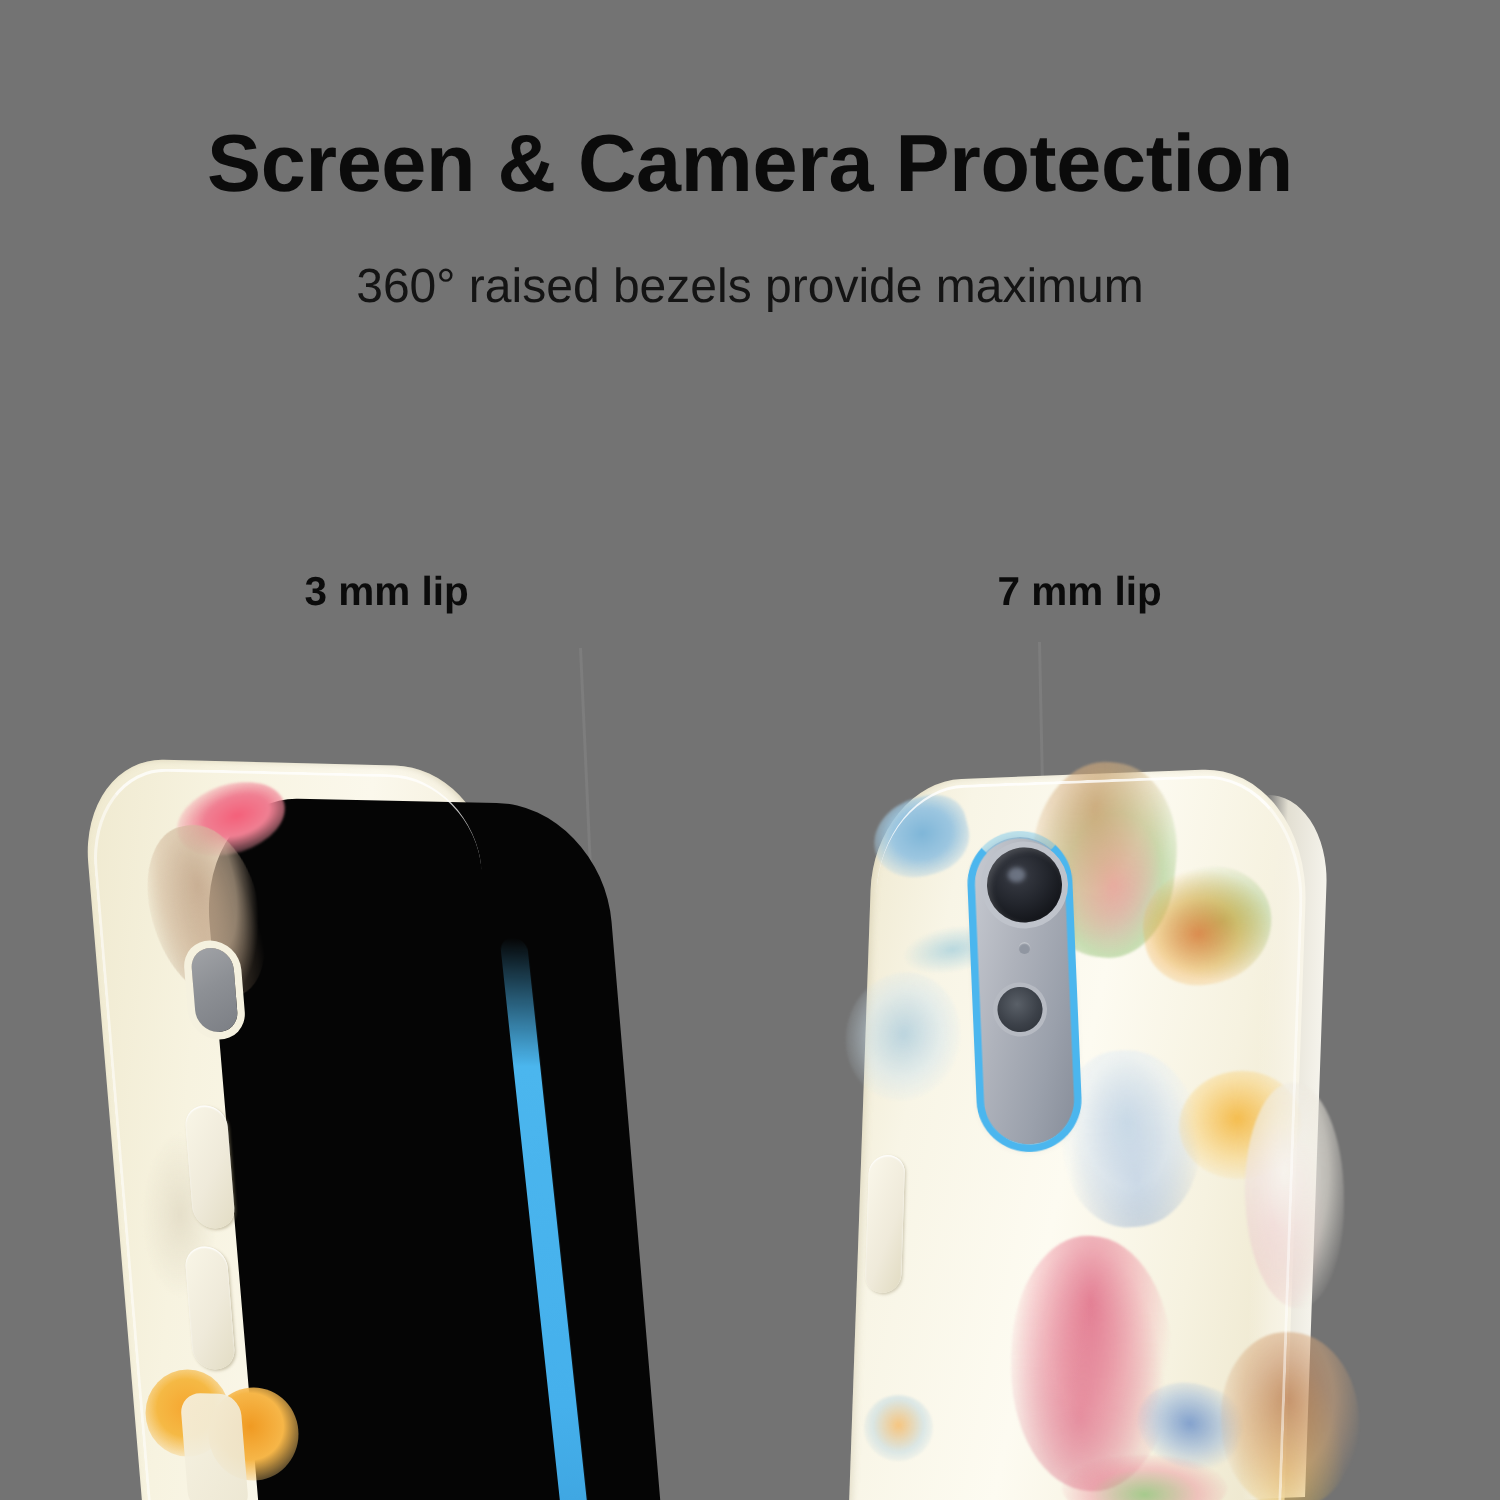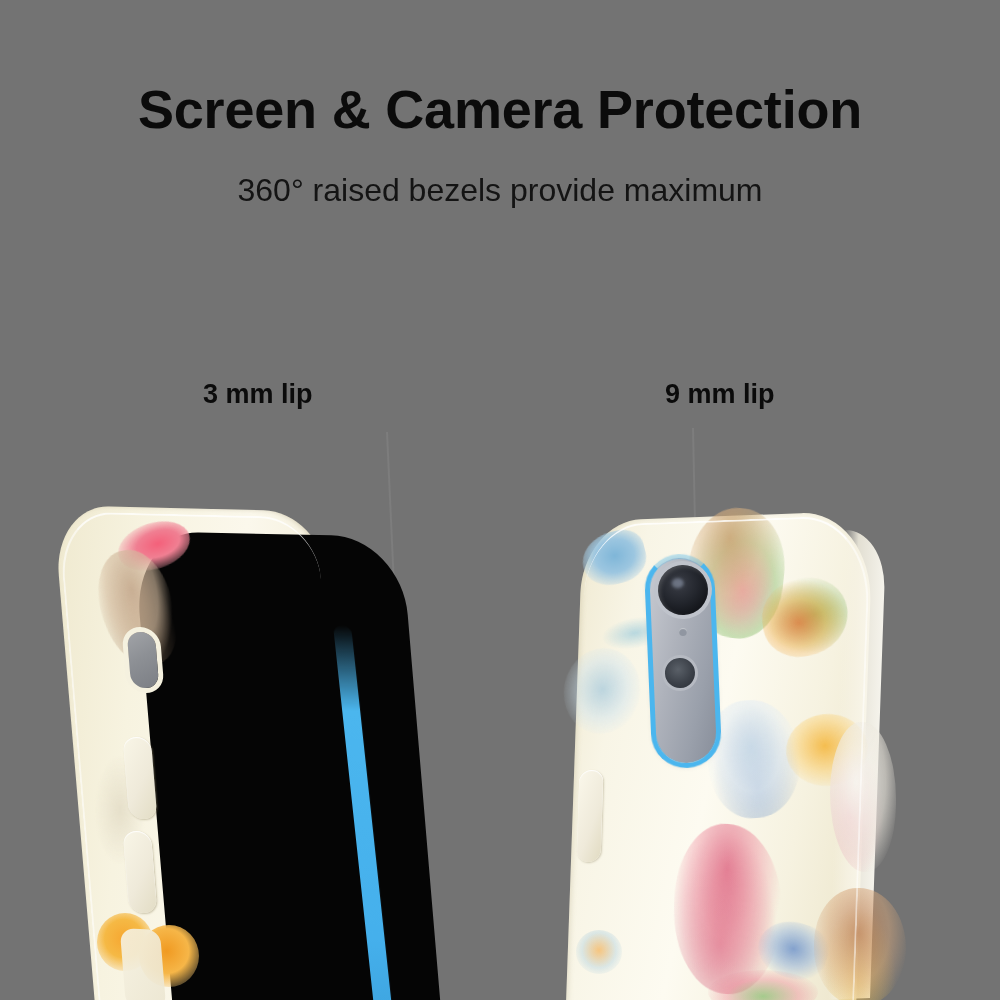--- a/index.html
+++ b/index.html
@@ -400,21 +400,21 @@
 
   <div class="headline">Screen &amp; Camera Protection</div>
 
   <div class="subhead">
     <span>360° raised bezels provide maximum</span>
   </div>
 
   <div class="callout-label" id="label-left">3 mm lip</div>
   <div class="leader" id="leader-left"></div>
 
-  <div class="callout-label" id="label-right">9 mm lip</div>
+  <div class="callout-label" id="label-right">7 mm lip</div>
   <div class="leader" id="leader-right"></div>
 
   <div id="case-left">
     <div class="shell"></div>
     <div class="screen"></div>
     <div class="blue-edge"></div>
     <div class="lip-hi"></div>
 
     <div class="art-flower"></div>
     <div class="art-bird"></div>

